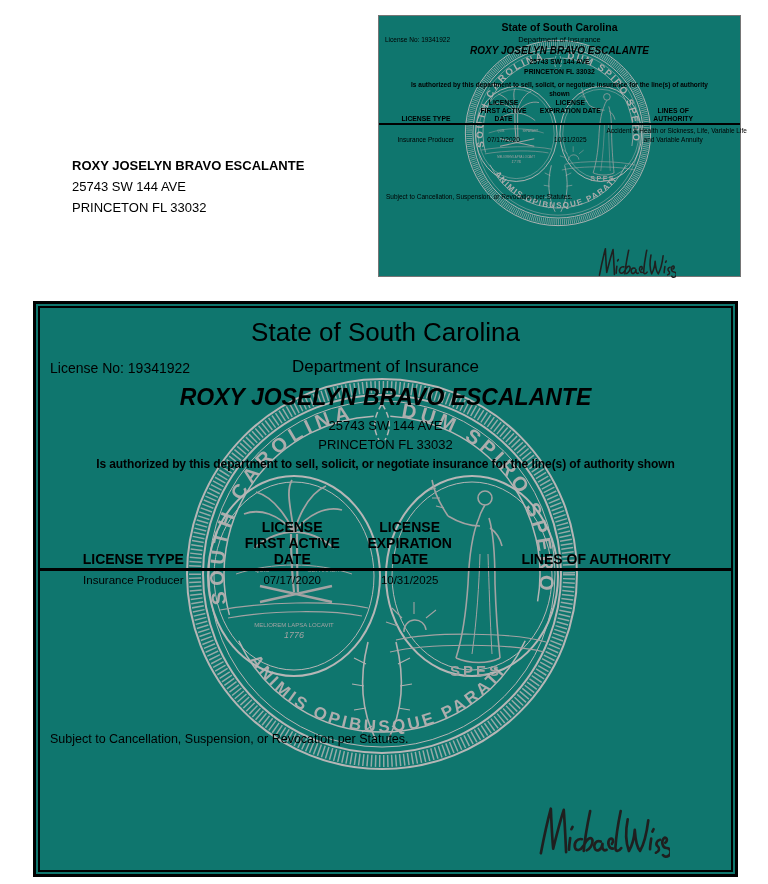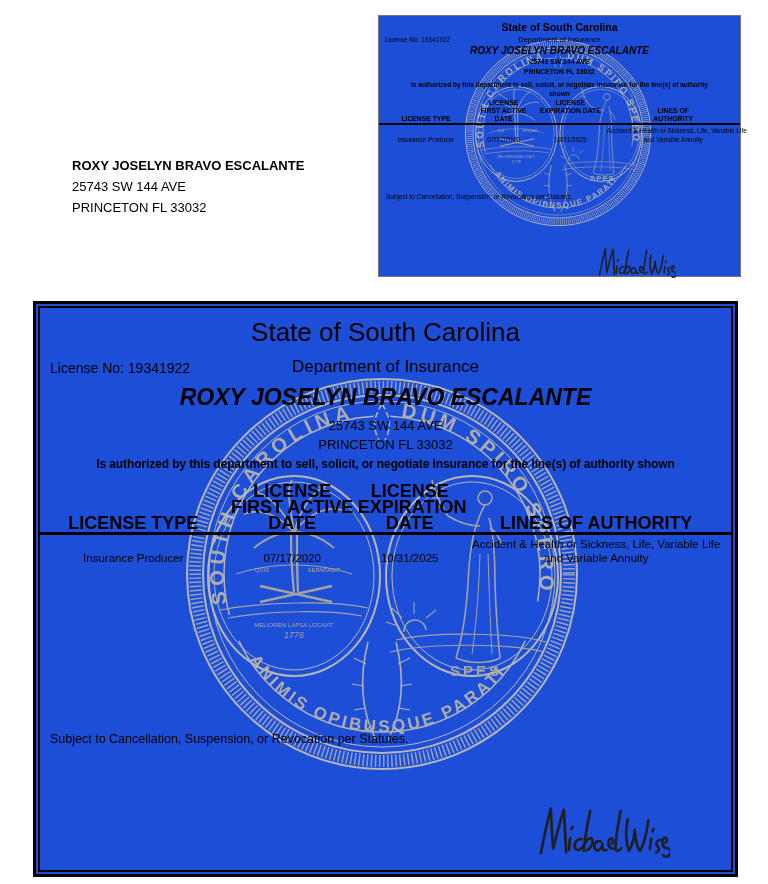--- a/index.html
+++ b/index.html
@@ -5,21 +5,21 @@
   html,body{margin:0;padding:0;}
   body{
     width:768px;height:884px;position:relative;background:#ffffff;
     font-family:"Liberation Sans","DejaVu Sans",sans-serif;color:#000;overflow:hidden;
   }
   
   .address-block{position:absolute;left:72px;top:155px;font-size:13px;line-height:21px;}
   .addr-name{font-weight:bold;}
 
   
-  .cert{position:absolute;background:#1d4ed8;box-sizing:border-box;}
+  .cert{position:absolute;background:#0f766e;box-sizing:border-box;}
   .cert-content{position:relative;z-index:1;}
   .seal-svg{position:absolute;z-index:0;}
   .cell{text-align:center;white-space:pre;}
   .hrow{display:flex;align-items:flex-end;}
   .vrow{display:flex;align-items:flex-end;}
   .sig-svg{position:absolute;z-index:2;}
 
   
   .cert-preview{left:378px;top:15px;width:363px;height:262px;border:1px solid #757575;position:absolute;}
   .p-title{text-align:center;font-weight:bold;font-size:10.5px;margin-top:5px;}
@@ -44,21 +44,21 @@
   .cert-main-inner{border:2px solid #000;width:100%;height:100%;box-sizing:border-box;position:relative;overflow:hidden;}
   .m-title{text-align:center;font-size:26px;margin-top:9px;}
   .m-subrow{position:relative;height:20px;margin-top:9px;}
   .m-licno{position:absolute;left:10px;top:3px;font-size:14px;}
   .m-dept{text-align:center;font-size:17px;}
   .m-name{text-align:center;font-weight:bold;font-style:italic;font-size:23px;margin-top:7px;}
   .m-addr{text-align:center;font-size:13px;line-height:18.5px;margin-top:6px;}
   .m-res{text-align:center;font-weight:bold;font-size:11.5px;margin-top:2px;}
   .m-auth{text-align:center;font-weight:bold;font-size:12px;letter-spacing:-0.1px;margin-top:3px;white-space:pre;}
   .m-tbl{margin-top:12px;}
-  .m-h{font-weight:bold;font-size:18px;line-height:16px;}
+  .m-h{font-weight:bold;font-size:14px;line-height:16px;margin-top:36px;}
   .m-v{font-size:11.5px;line-height:14px;margin-top:2px;}
   .m-rule{border-top:3px solid #000;margin-top:1px;}
   .m-c1{width:27%;}.m-c2{width:19%;}.m-c3{width:15%;}.m-c4{width:39%;}
   .m-footer{position:absolute;left:10px;top:424px;font-size:12.5px;z-index:1;}
   .m-sig{left:495px;top:488px;width:135px;height:70px;}
   .m-seal{left:142px;top:66px;width:400px;height:400px;}
 
   .defs-holder{position:absolute;width:0;height:0;overflow:hidden;}
 </style>
 </head>
@@ -225,22 +225,20 @@
           <div class="cell m-h m-c3">LICENSE
 EXPIRATION
 DATE</div>
           <div class="cell m-h m-c4">LINES OF AUTHORITY</div>
         </div>
         <div class="m-rule"></div>
         <div class="vrow">
           <div class="cell m-v m-c1">Insurance Producer</div>
           <div class="cell m-v m-c2">07/17/2020</div>
           <div class="cell m-v m-c3">10/31/2025</div>
-          <div class="cell m-v m-c4">Accident &amp; Health or Sickness, Life, Variable Life
-and Variable Annuity</div>
         </div>
       </div>
     </div>
     <div class="m-footer">Subject to Cancellation, Suspension, or Revocation per Statutes.</div>
     <svg class="sig-svg m-sig" viewBox="0 0 230 100" role="img" aria-label="Michael Wise">
         <use href="#signature"></use>
       </svg>
   </div>
 </section>
 

